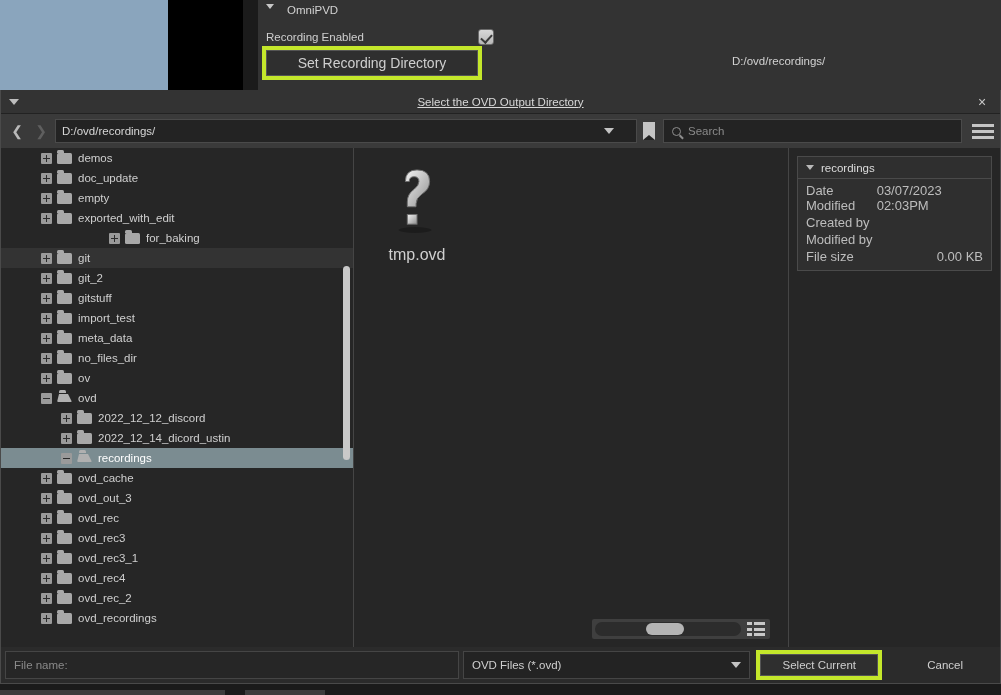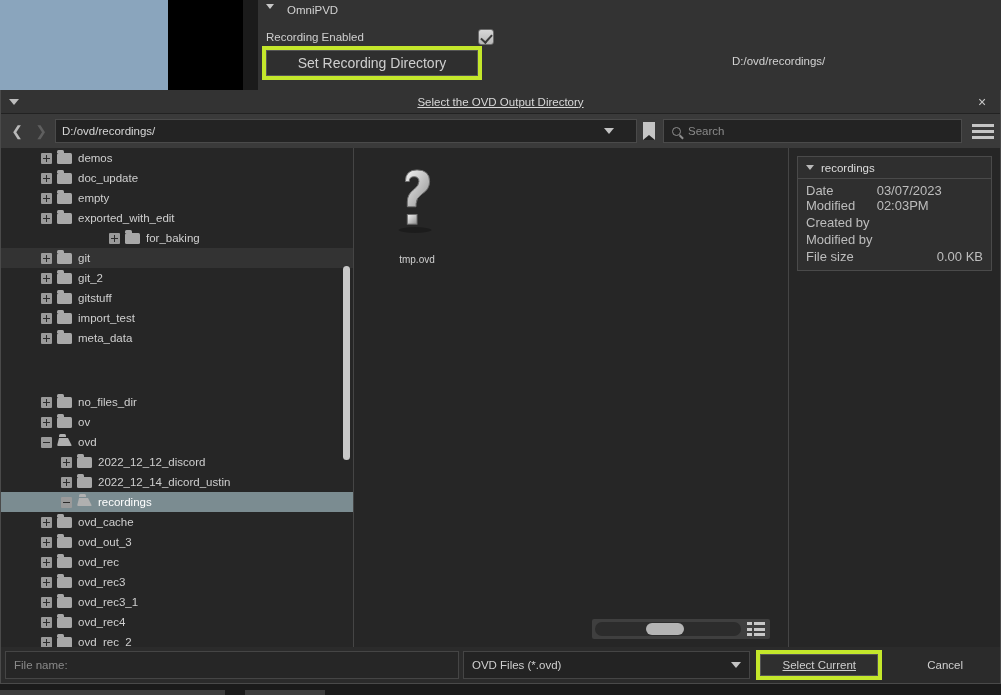--- a/index.html
+++ b/index.html
@@ -136,21 +136,21 @@
   .fold.open:before{ background:#b0b0b0; top:-4px; }
   .tscroll {
     position:absolute; right:3px; top:118px; width:7px; height:194px;
     background:#c9c9c9; border-radius:4px;
   }
 
   
   .files { flex:1; background:#262626; position:relative; }
   .fitem { position:absolute; left:28px; top:14px; width:70px; text-align:center; }
   .qicon { width:62px; height:72px; margin:0 auto; }
-  .fname { font-size:10px; color:#cfcfcf; margin-top:16px; }
+  .fname { font-size:16px; color:#cfcfcf; margin-top:8px; }
   .zoombar {
     position:absolute; right:18px; bottom:8px; width:178px; height:20px;
     background:#3f3f3f; border-radius:2px; display:flex; align-items:center; padding:0 3px;
   }
   .slider { flex:1; height:14px; background:#2c2c2c; border-radius:7px; position:relative; }
   .handle { position:absolute; left:48%; top:1px; transform:translateX(-50%);
     width:38px; height:12px; background:#b4b4b4; border-radius:6px; }
   .viewtog { width:22px; height:16px; margin-left:4px; display:flex; flex-direction:column;
     justify-content:space-between; padding:1px 2px; }
   .viewtog i { display:flex; gap:2px; }
@@ -176,21 +176,21 @@
     display:flex; align-items:center; padding:0 8px; font-size:11.5px; color:#8a8a8a;
   }
   .type-field {
     width:288px; height:28px; margin-left:4px; background:#232323; border:1px solid #454545;
     display:flex; align-items:center; padding:0 8px; font-size:11.5px; color:#cfcfcf;
     position:relative;
   }
   .type-field .path-caret { right:8px; }
   .sel-wrap { margin-left:6px; border:4px solid #c4e72b; background:#c4e72b; }
   .sel-btn { width:118px; height:22px; background:#2f2f2f; border:1px solid #555;
-    color:#cfcfcf; font-size:11.5px; display:flex; align-items:center; justify-content:center;text-decoration:underline; }
+    color:#cfcfcf; font-size:11.5px; display:flex; align-items:center; justify-content:center; }
   .cancel-btn { width:110px; height:28px; margin-left:8px; background:#2b2b2b;
     color:#cfcfcf; font-size:11.5px; display:flex; align-items:center; justify-content:center; }
 
   .bottom-edge { position:absolute; left:0; top:684px; width:1001px; height:11px; background:#1b1b1b; }
   .bottom-edge .seg { position:absolute; top:6px; height:5px; background:#3d3d3d; }
 </style>
 </head>
 <body>
 
 <div id="root">
@@ -289,21 +289,21 @@
           <div class="trow" style="padding-left: 40px;">
             <span class="exp plus"></span>
             <span class="fold"></span>
             <span>import_test</span>
           </div>
           <div class="trow" style="padding-left: 40px;">
             <span class="exp plus"></span>
             <span class="fold"></span>
             <span>meta_data</span>
           </div>
-          <div class="trow" style="padding-left: 40px; margin-top: 44px;">
+          <div class="trow" style="padding-left: 40px;">
             <span class="exp plus"></span>
             <span class="fold"></span>
             <span>no_files_dir</span>
           </div>
           <div class="trow" style="padding-left: 40px;">
             <span class="exp plus"></span>
             <span class="fold"></span>
             <span>ov</span>
           </div>
           <div class="trow" style="padding-left: 40px;">

